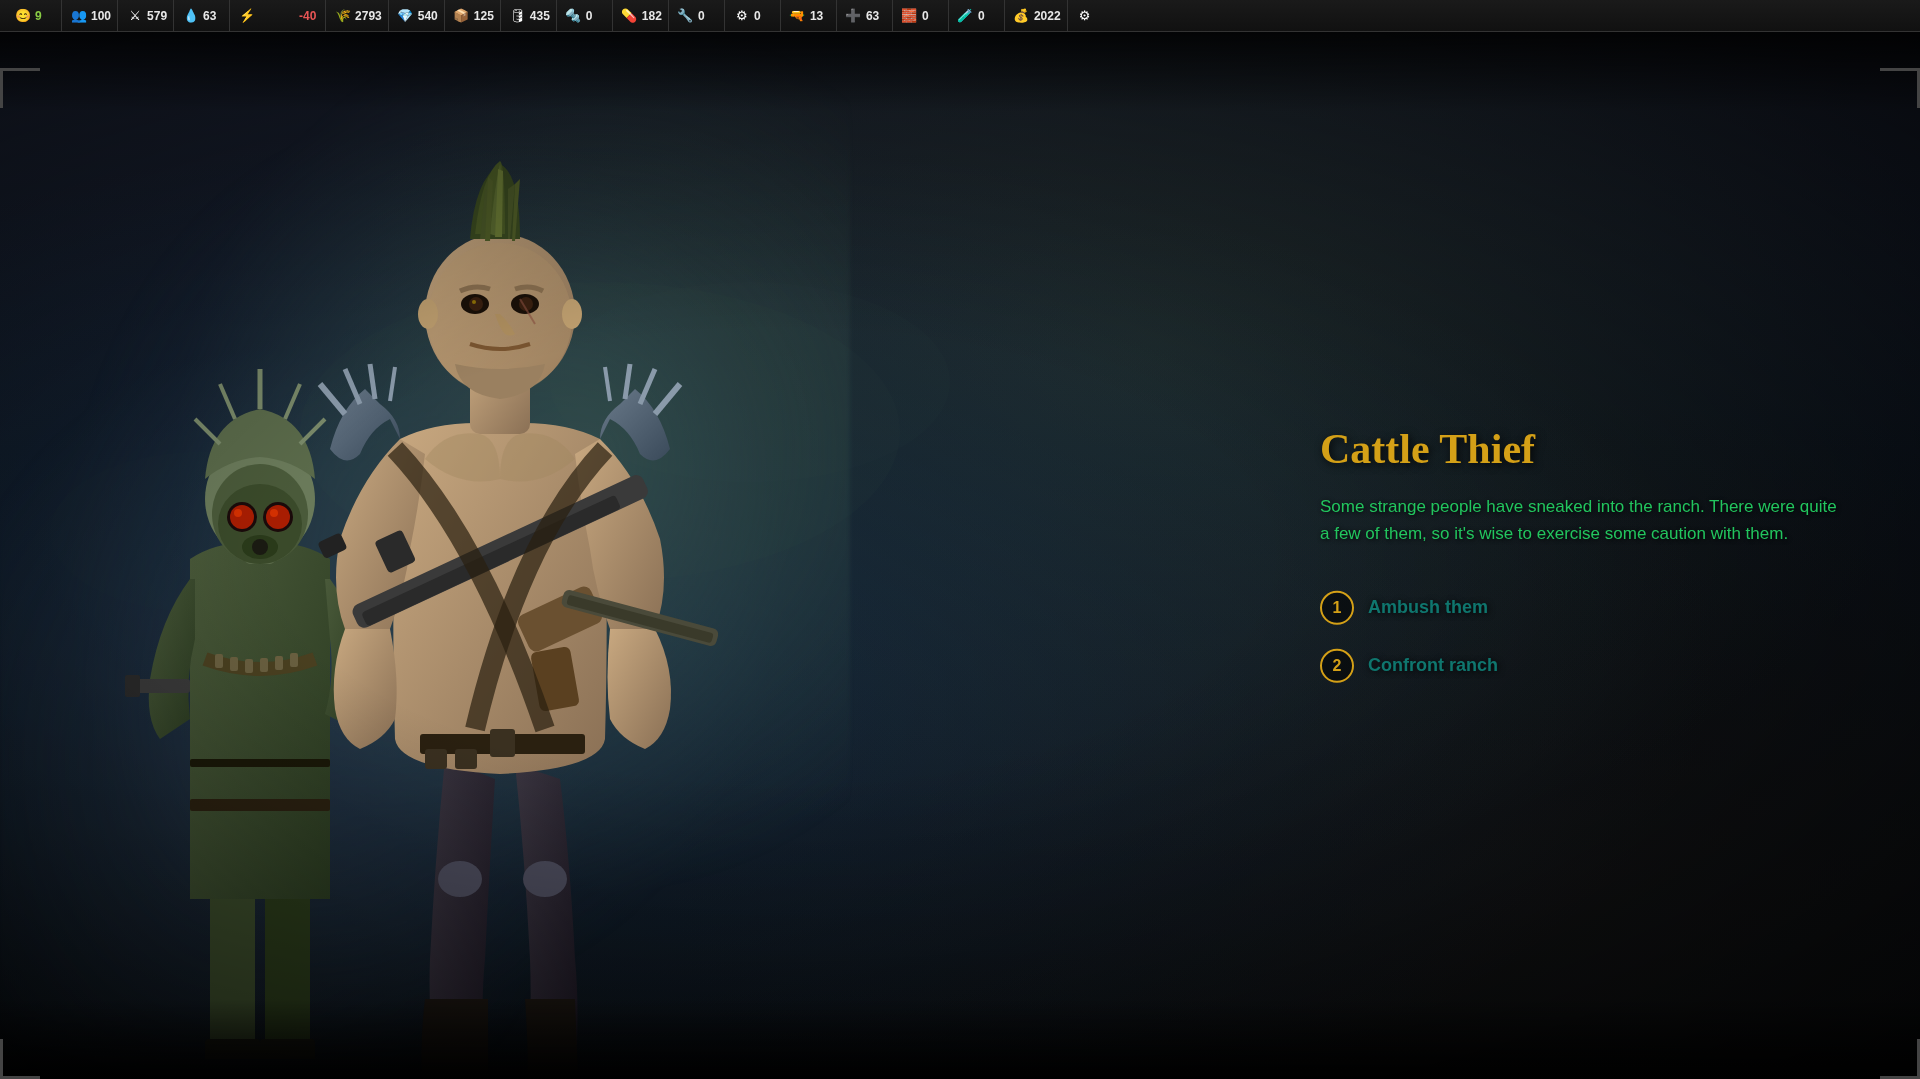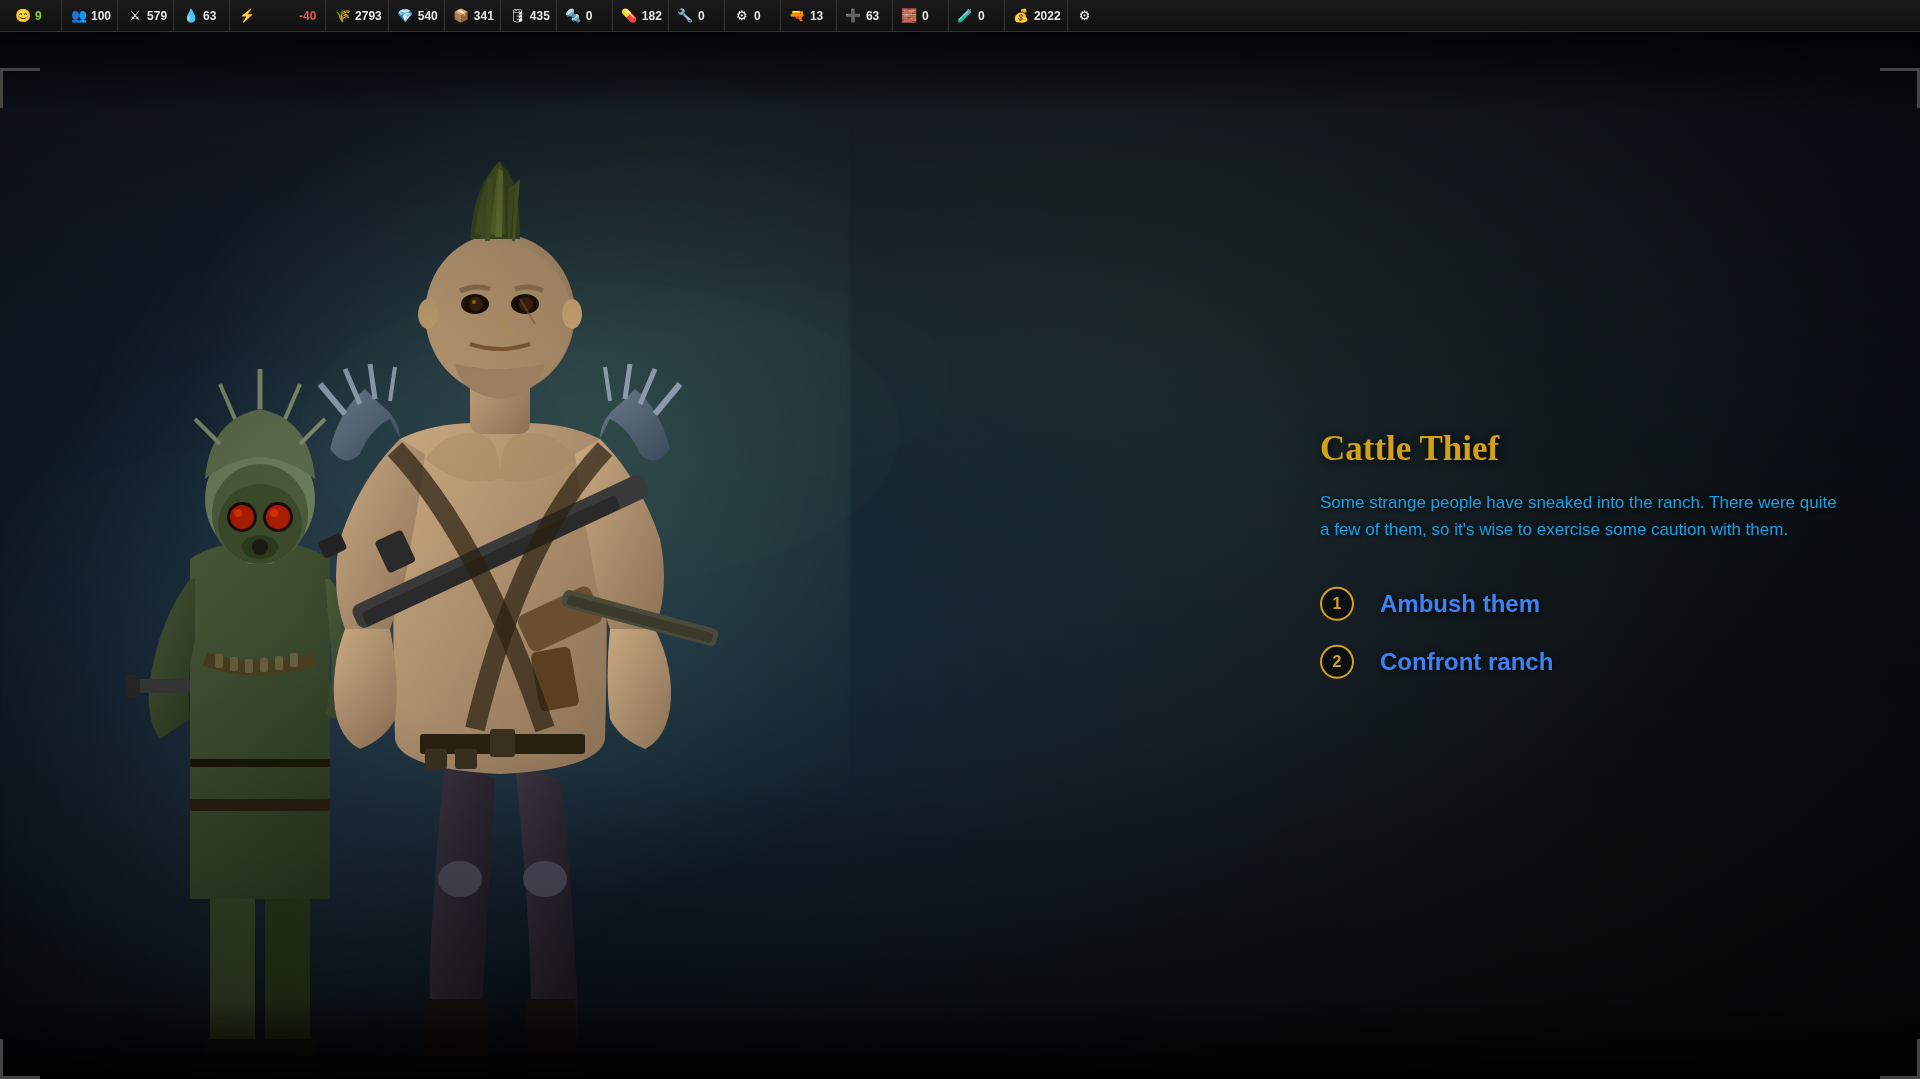--- a/index.html
+++ b/index.html
@@ -136,31 +136,31 @@
     
     #story-panel {
       position: absolute;
       right: 80px;
       top: 50%;
       transform: translateY(-50%);
       width: 520px;
     }
 
     #story-title {
-      font-size: 35px;
+      font-size: 42px;
       font-weight: bold;
       color: #d4a017;
       margin-bottom: 20px;
       text-shadow: 2px 2px 8px rgba(0,0,0,0.8);
       font-family: 'Georgia', serif;
     }
 
     #story-description {
       font-size: 17px;
-      color: #0ea5e9;
+      color: #22c55e;
       line-height: 1.6;
       margin-bottom: 40px;
       text-shadow: 1px 1px 4px rgba(0,0,0,0.9);
     }
 
     #choices {
       display: flex;
       flex-direction: column;
       gap: 16px;
     }
@@ -183,25 +183,24 @@
       align-items: center;
       justify-content: center;
       color: #d4a017;
       font-size: 16px;
       font-weight: bold;
       flex-shrink: 0;
       background: rgba(0,0,0,0.5);
     }
 
     .choice-text {
-      font-size: 24px;
-      color: #3b82f6;
+      font-size: 18px;
+      color: #0f766e;
       font-weight: 600;
       text-shadow: 1px 1px 6px rgba(0,0,0,0.9);
-      margin-left: 12px;
     }
 
     
     #corner-tl, #corner-tr, #corner-bl, #corner-br {
       position: absolute;
       width: 40px; height: 40px;
       z-index: 50;
     }
     #corner-tl { top: 36px; left: 0; border-top: 3px solid #444; border-left: 3px solid #444; }
     #corner-tr { top: 36px; right: 0; border-top: 3px solid #444; border-right: 3px solid #444; }
@@ -245,21 +244,21 @@
     <div class="hud-item">
       <span class="hud-icon icon-orange">🌾</span>
       <span class="hud-value ">2793</span>
     </div>
     <div class="hud-item">
       <span class="hud-icon icon-teal">💎</span>
       <span class="hud-value ">540</span>
     </div>
     <div class="hud-item">
       <span class="hud-icon icon-white">📦</span>
-      <span class="hud-value ">341</span>
+      <span class="hud-value ">125</span>
     </div>
     <div class="hud-item">
       <span class="hud-icon icon-white">🛢</span>
       <span class="hud-value ">435</span>
     </div>
     <div class="hud-item">
       <span class="hud-icon icon-white">🔩</span>
       <span class="hud-value ">0</span>
     </div>
     <div class="hud-item">

